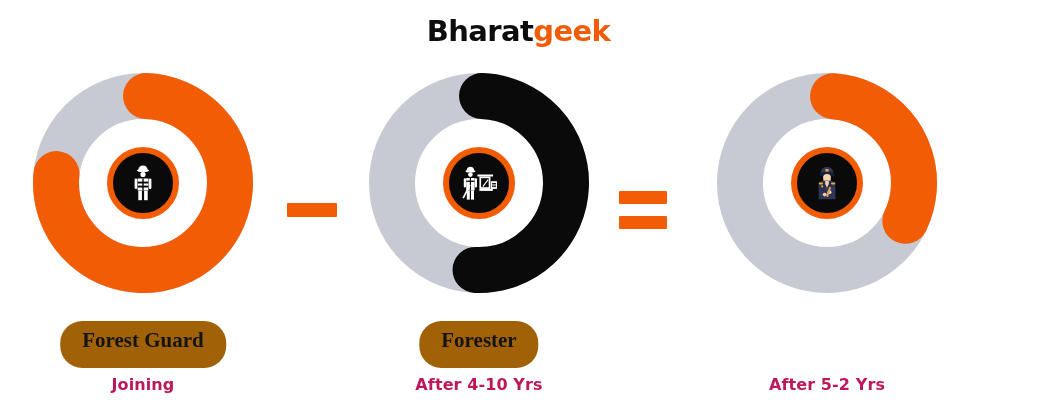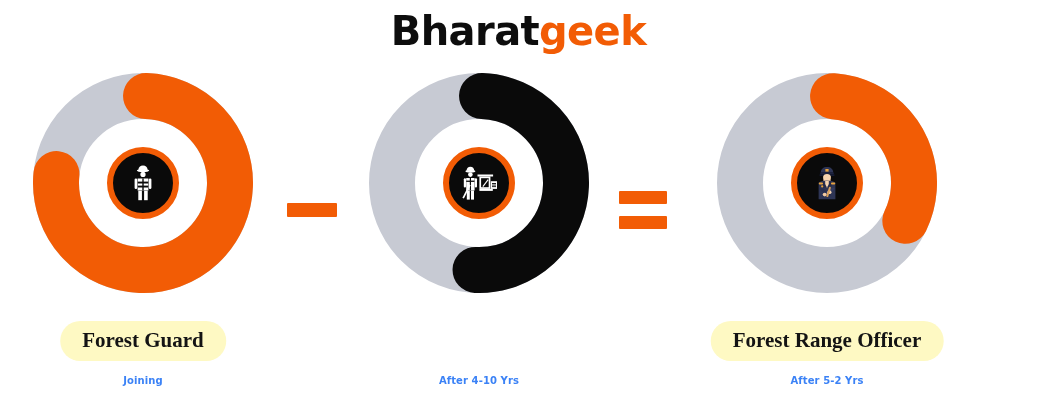--- a/index.html
+++ b/index.html
@@ -12,21 +12,21 @@
   }
 
   
   #brand-header{
     position:absolute;
     top:0;left:0;width:1037px;height:62px;
     display:flex;align-items:center;justify-content:center;
   }
   #brand-logo{
     font-family:"DejaVu Sans", sans-serif;
-    font-size:40px;
+    font-size:29px;
     font-weight:700;
     letter-spacing:-0.6px;
     line-height:1;
     white-space:nowrap;
   }
   .brand-a{color:#0d0d0d;}
   .brand-b{color:#f25c05;}
 
   
   #career-stage{
@@ -66,39 +66,39 @@
     display:flex;align-items:center;justify-content:center;
     overflow:hidden;
   }
   .badge svg{display:block;}
 
   
   .pill{
     position:absolute;
     top:259px;left:50%;
     transform:translateX(-50%);
-    background:#fef9c3;
+    background:#a16207;
     border-radius:22px;
-    padding:7px 22px 9px;
+    padding:7px 22px 16px;
     white-space:nowrap;
     font-family:"Liberation Serif", serif;
     font-weight:700;
     font-size:21px;
     color:#141414;
     line-height:1.15;
   }
   .sublabel{
     position:absolute;
     top:313px;left:50%;
     transform:translateX(-50%);
     white-space:nowrap;
     font-family:"DejaVu Sans", sans-serif;
     font-weight:700;
-    font-size:10px;
-    color:#3b82f6;
+    font-size:16px;
+    color:#be185d;
     letter-spacing:0.1px;
   }
 
   
   .operator{
     position:absolute;
     top:0;height:358px;width:70px;
     display:flex;flex-direction:column;
     align-items:center;justify-content:center;
     gap:12px;
@@ -203,20 +203,21 @@
             <rect x="23.4" y="27.9" width="13.4" height="2"></rect>
 
             <rect x="34.8" y="20.2" width="6.2" height="7.7"></rect>
             <rect x="36" y="22" width="4" height="0.9" fill="#0a0a0a"></rect>
             <rect x="36" y="23.6" width="4" height="0.9" fill="#0a0a0a"></rect>
             <rect x="36" y="25.2" width="4" height="0.9" fill="#0a0a0a"></rect>
           </g>
         </svg>
       </div>
     </div>
+    <div class="pill">Forester</div>
     <div class="sublabel">After 4-10 Yrs</div>
   </div>
 
   <div class="operator" id="operator-equals">
     <div class="op-bar"></div>
     <div class="op-bar"></div>
   </div>
 
   <div class="stage-node" id="node-3">
     <div class="donut-wrap">
@@ -250,17 +251,16 @@
 
           <ellipse cx="24.4" cy="31.2" rx="2.1" ry="1.9" fill="#f6d4b0"></ellipse>
           <ellipse cx="19.7" cy="33.6" rx="2" ry="1.8" fill="#f2c9a0"></ellipse>
 
           <rect x="22.6" y="25.6" width="2" height="10.6" rx="0.9" transform="rotate(17 23.6 30.9)" fill="#d8a05c"></rect>
 
           <circle cx="17.2" cy="25.4" r="1.1" fill="#e8a33d"></circle>
         </svg>
       </div>
     </div>
-    <div class="pill">Forest Range Officer</div>
     <div class="sublabel">After 5-2 Yrs</div>
   </div>
 
 </div>
 
 </body></html>

